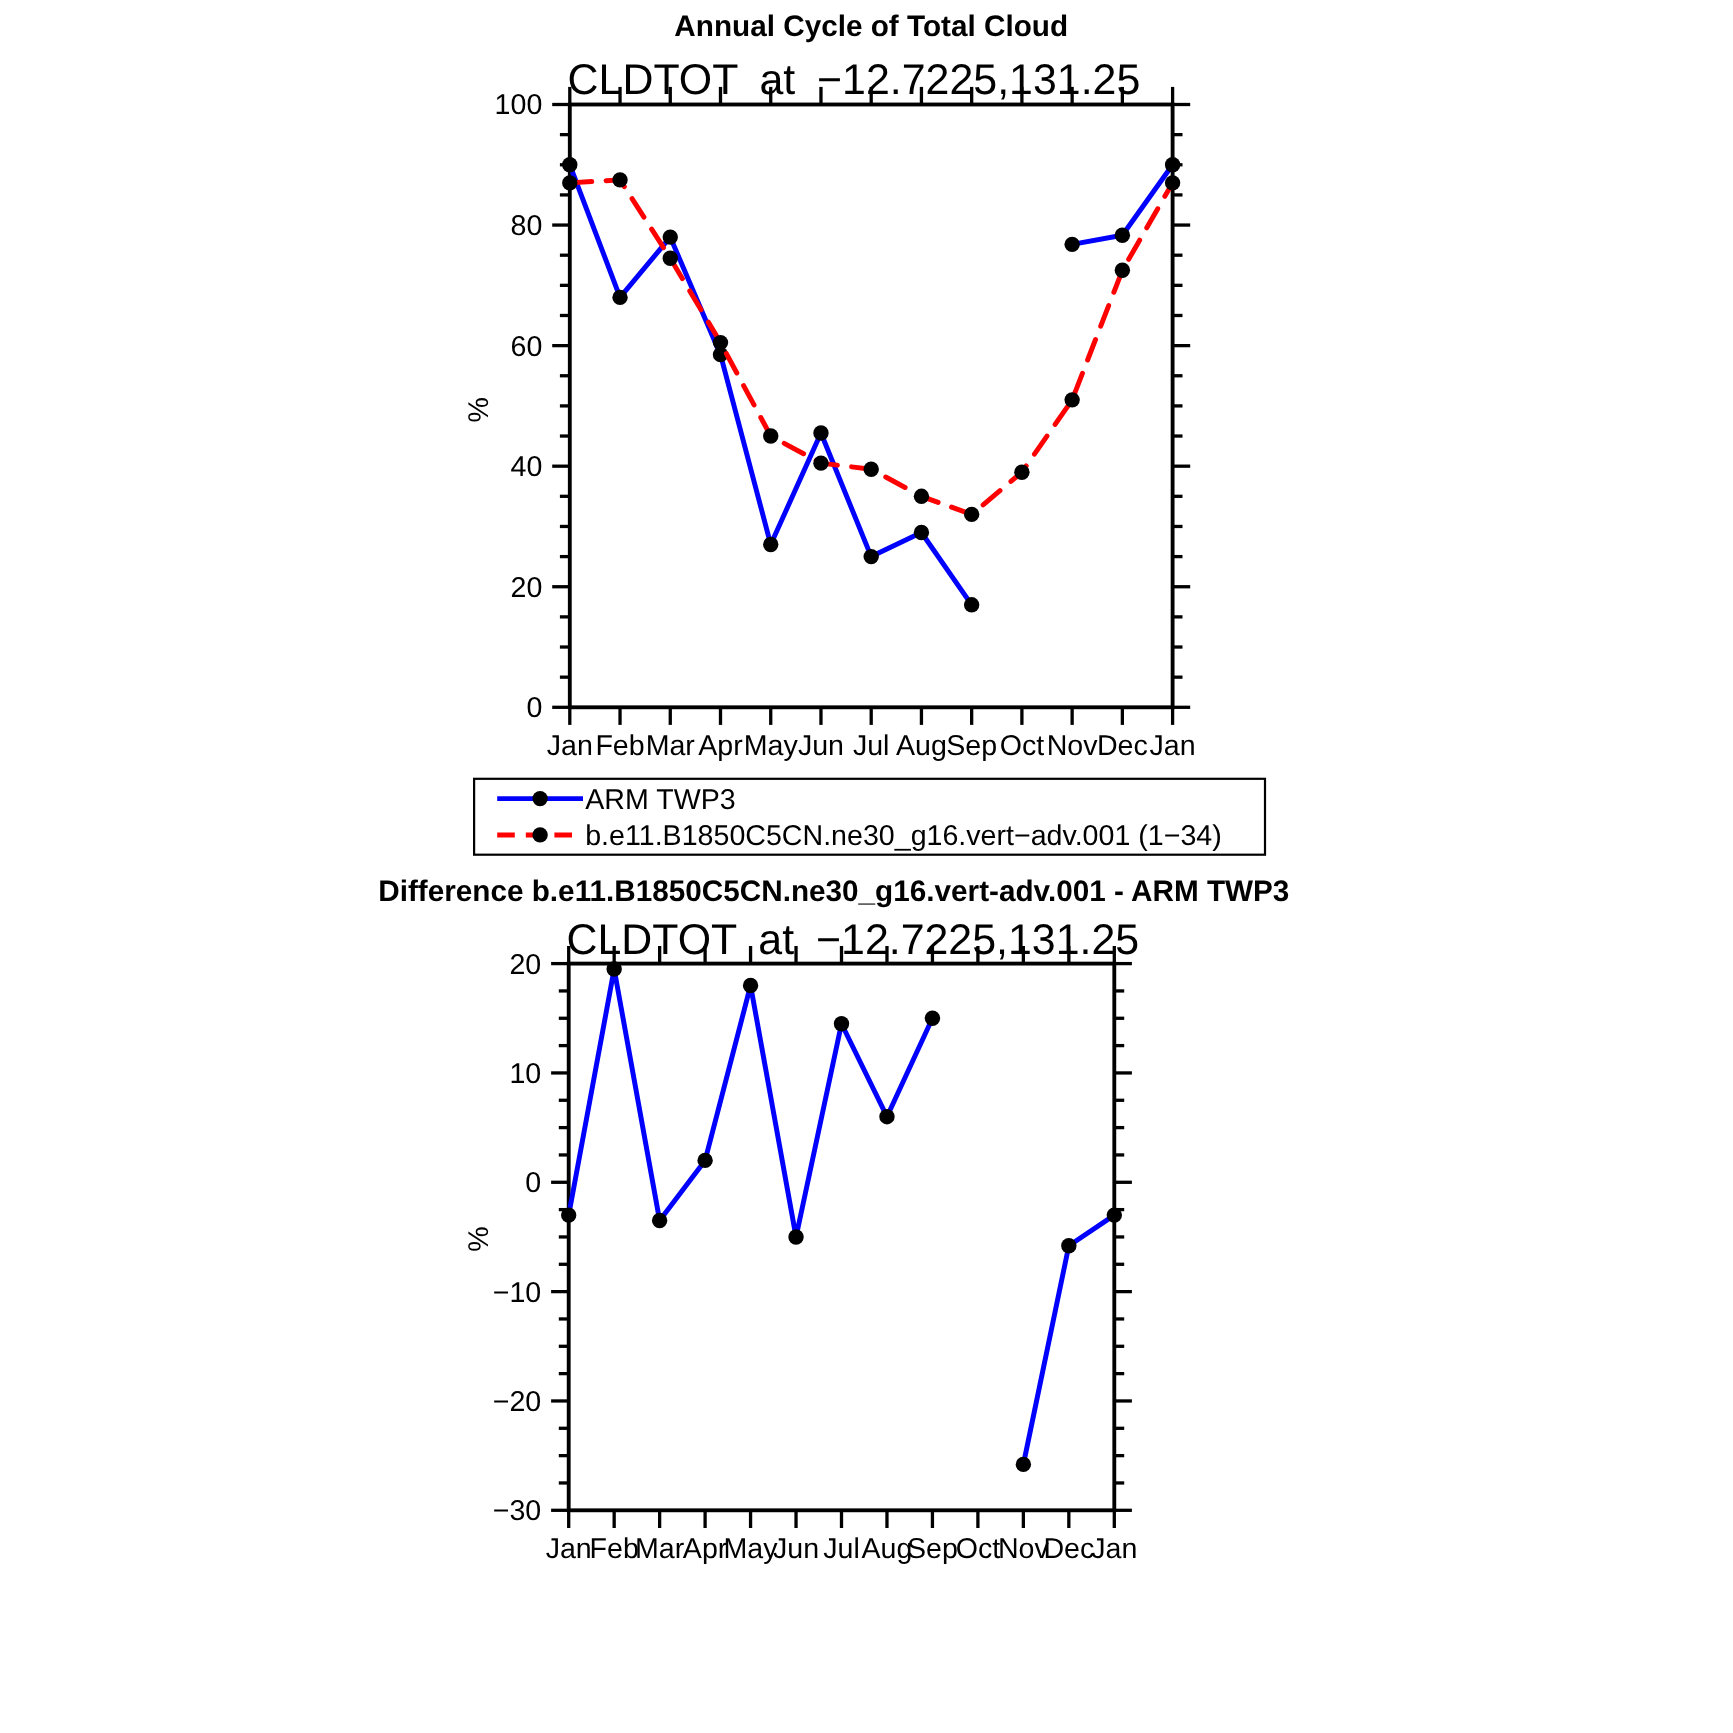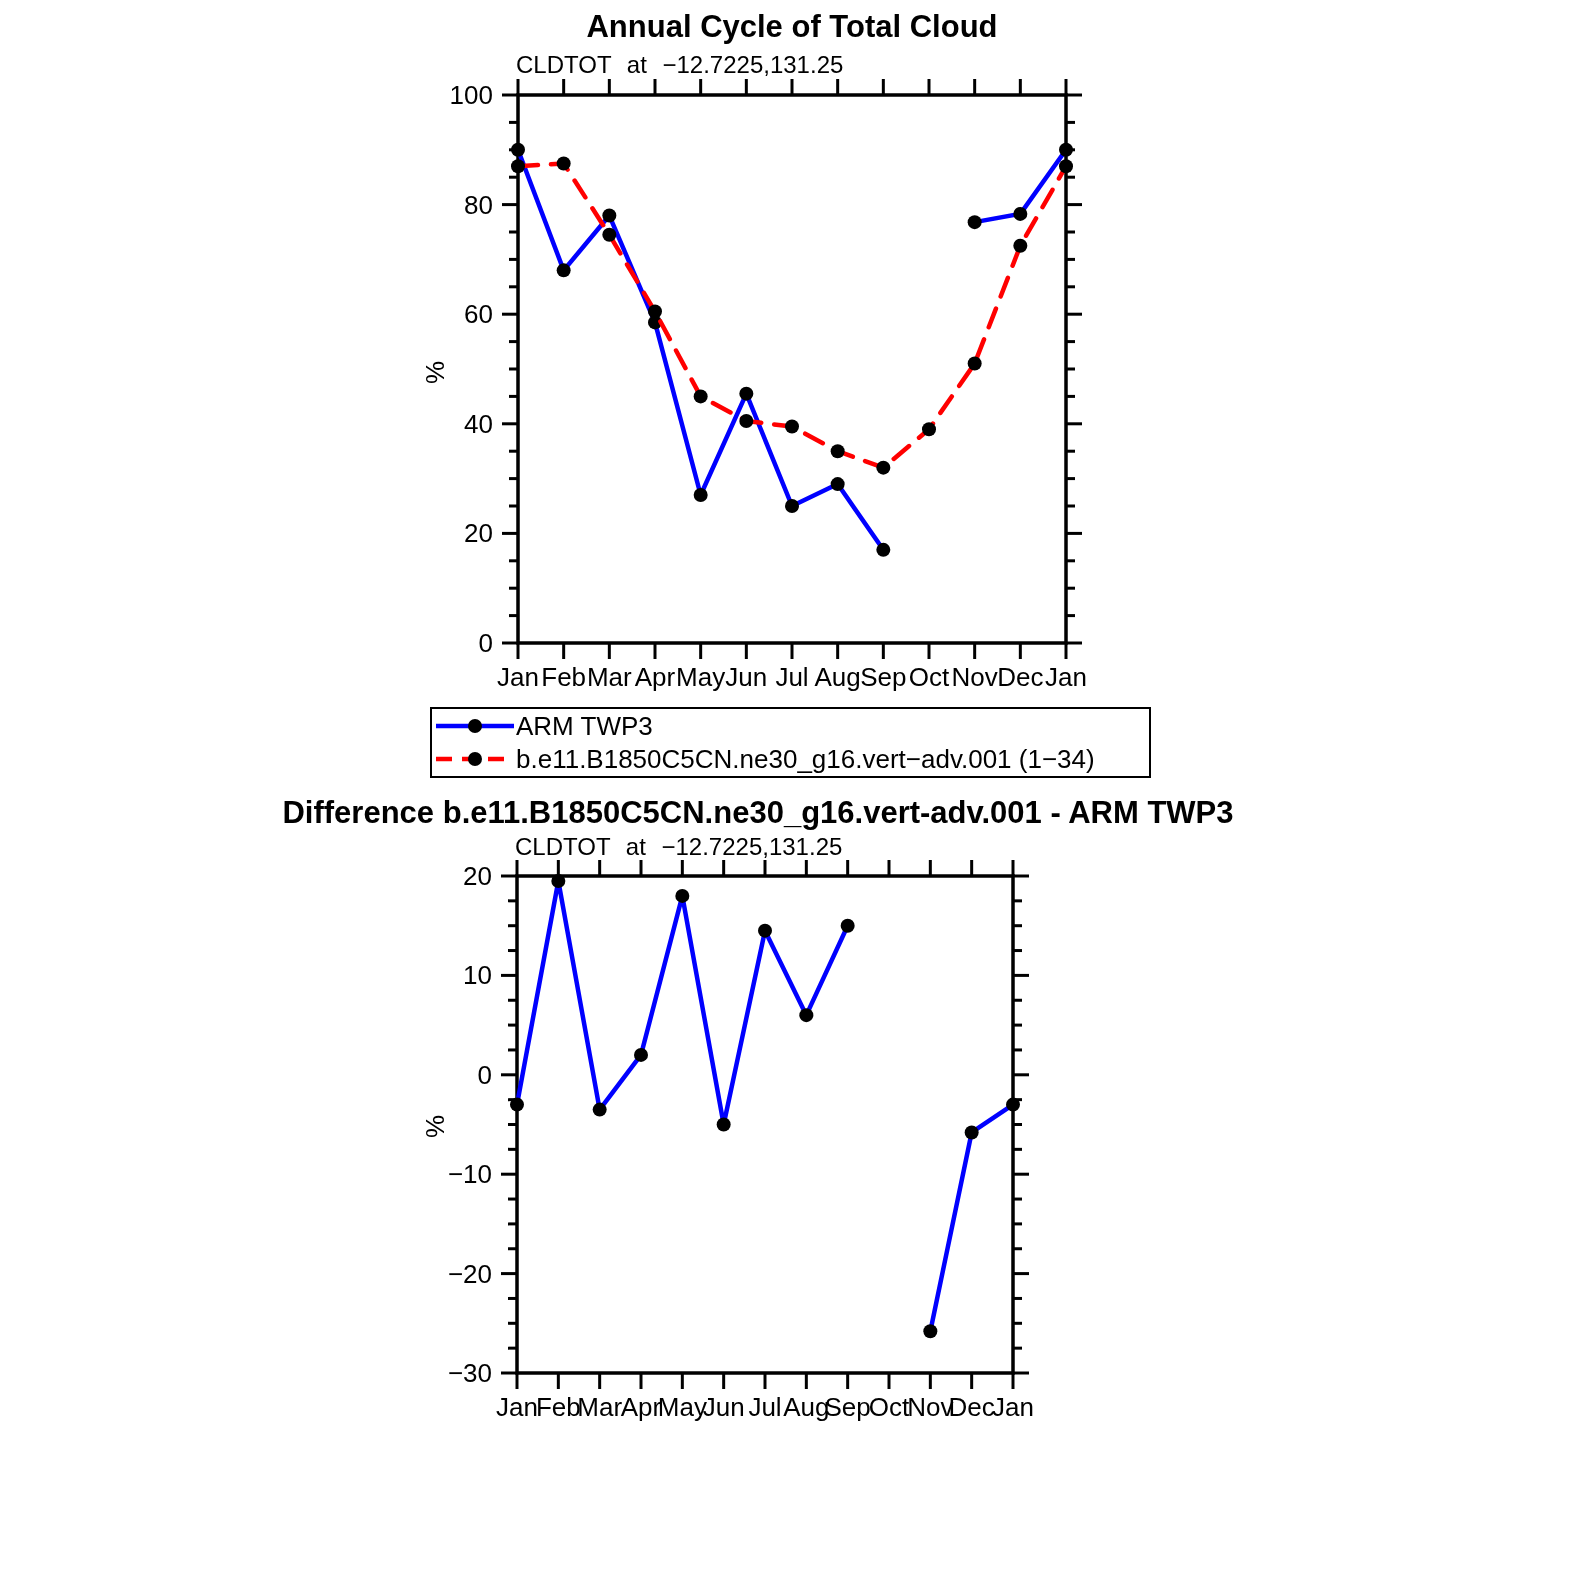--- a/index.html
+++ b/index.html
@@ -1,33 +1,33 @@
 <!DOCTYPE html>
 <html><head>
 <meta charset="utf-8">
 <style>
   html,body{margin:0;padding:0;background:#fff;}
   .screen{position:relative;width:1575px;height:1575px;background:#ffffff;
           font-family:"Liberation Sans",sans-serif;color:#000;overflow:hidden;}
   #plots{position:absolute;left:0;top:0;}
   svg text{font-family:"Liberation Sans",sans-serif;fill:#000;}
-  .title{position:absolute;font-weight:bold;font-size:31px;transform:translateX(-50%);
+  .title{position:absolute;font-weight:bold;font-size:27px;transform:translateX(-50%);
          white-space:nowrap;text-align:right;}
   .t1{left:792px;top:9px;}
   .t2{left:758px;top:795px;}
-  .subtitle{position:absolute;font-size:24px;font-weight:normal;word-spacing:9px;
+  .subtitle{position:absolute;font-size:39px;font-weight:normal;word-spacing:9px;
             white-space:nowrap;}
   .s1{left:516px;top:51px;}
   .s2{left:515px;top:833px;}
   .ylab{position:absolute;font-size:26px;transform:rotate(-90deg);}
   .y1{left:424px;top:357px;}
   .y2{left:424px;top:1111px;}
   .legend{position:absolute;left:430px;top:707px;width:721px;height:71px;
           border:2px solid #000;box-sizing:border-box;display:flex;flex-direction:column;
-          justify-content:space-evenly;padding-left:2px;background:#fff;}
+          justify-content:space-evenly;padding-left:18px;background:#fff;}
   .legend-row{display:flex;align-items:center;height:30px;}
   .legend-row svg{width:82px;height:18px;flex:0 0 auto;}
   .legend-row span{font-size:26px;white-space:nowrap;line-height:1;}
 </style>
 </head>
 <body>
 
 <div class="screen">
 
   <svg id="plots" width="1575" height="1575" viewBox="0 0 1575 1575">

